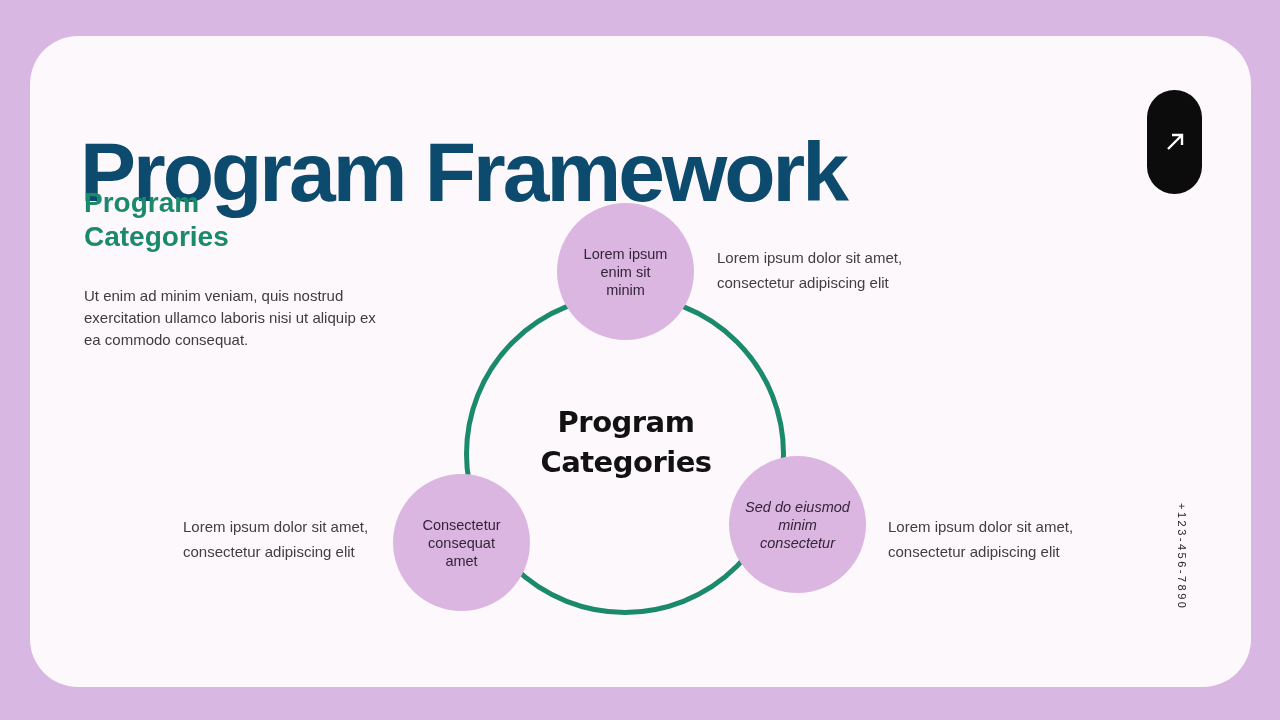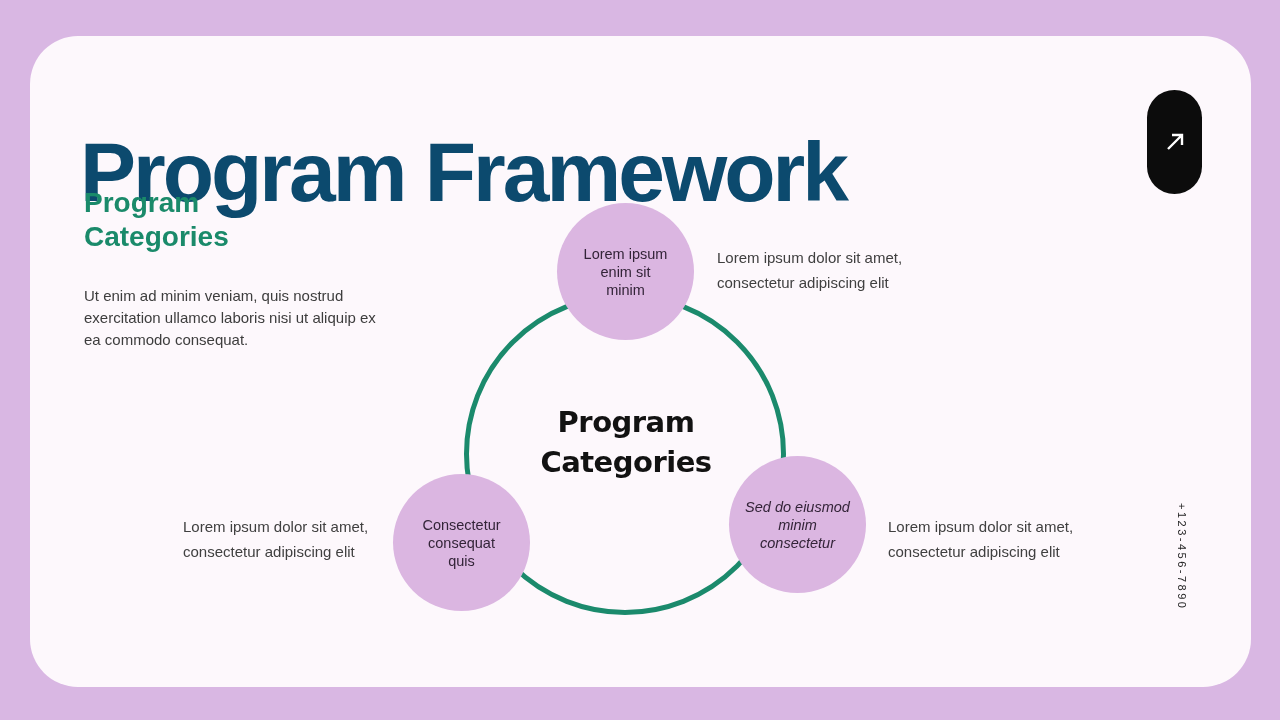--- a/index.html
+++ b/index.html
@@ -137,21 +137,21 @@
 
 <div class="node node-top">
   <div>Lorem ipsum</div>
   <div>enim sit</div>
   <div>minim</div>
 </div>
 
 <div class="node node-bottom-left">
   <div>Consectetur</div>
   <div>consequat</div>
-  <div>quis</div>
+  <div>amet</div>
 </div>
 
 <div class="node node-bottom-right">
   <div>Sed do eiusmod</div>
   <div>minim</div>
   <div>consectetur</div>
 </div>
 
 <div class="annotation annotation-top-right">
   <div>Lorem ipsum dolor sit amet,</div>

